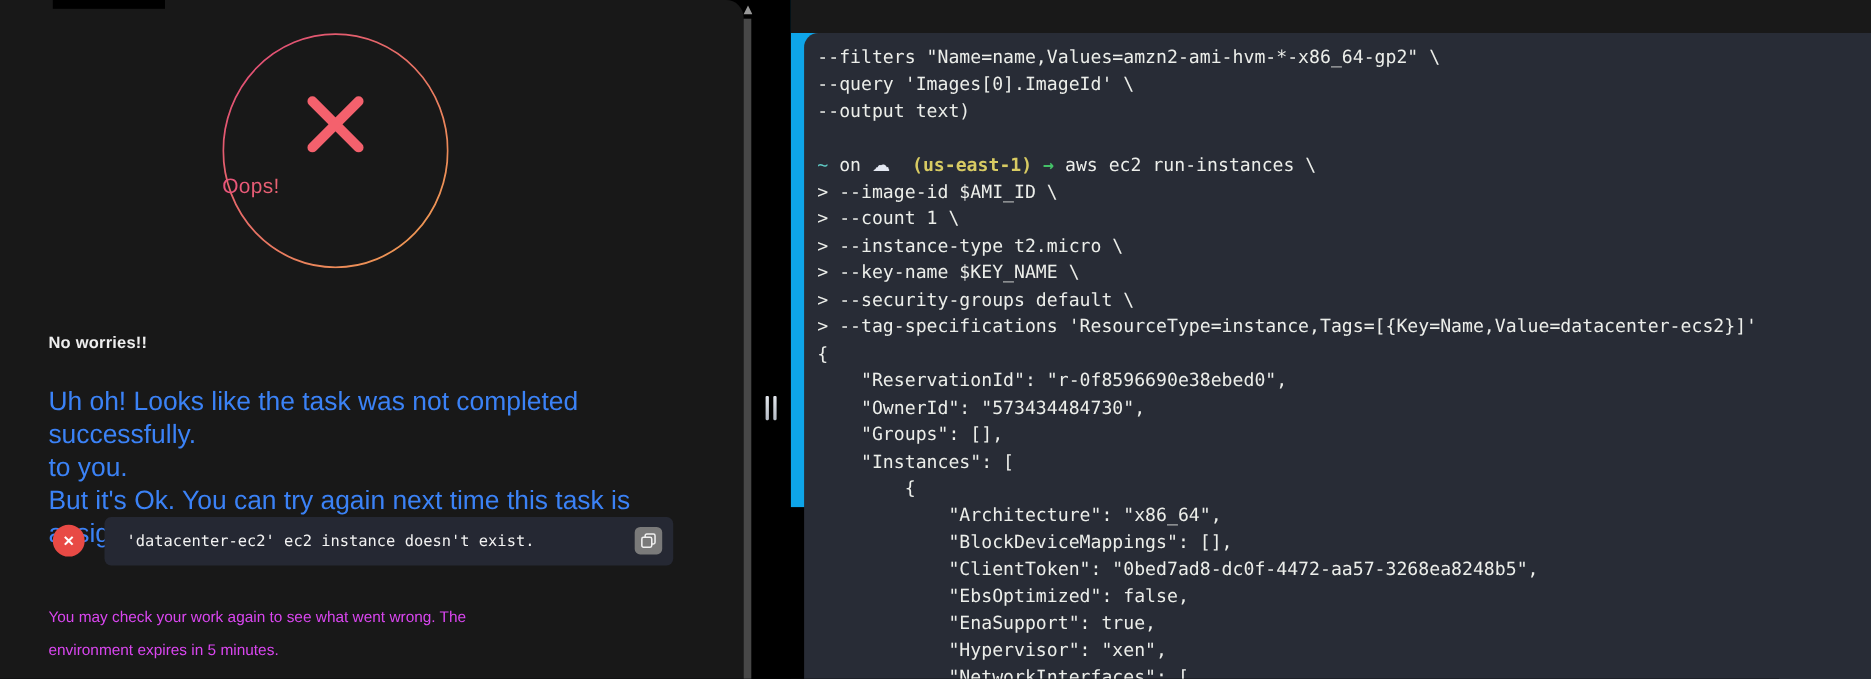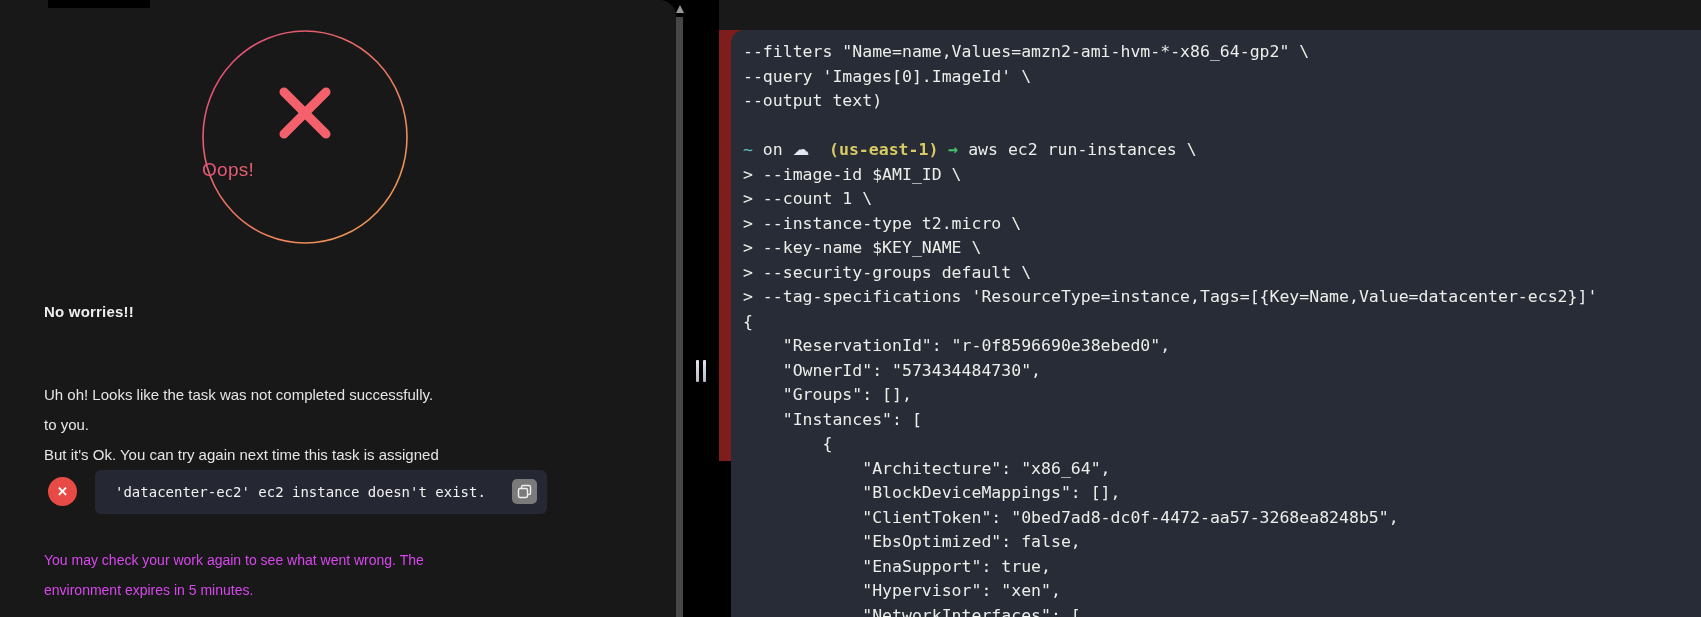--- a/index.html
+++ b/index.html
@@ -6,41 +6,41 @@
     font-family:"Liberation Sans",sans-serif;}
   .abs{position:absolute;}
   
   #left-panel{left:0;top:0;width:676px;height:617px;background:#181818;border-top-right-radius:16px;}
   #top-notch{left:48px;top:0;width:102px;height:8px;background:#000;}
   #status-circle-wrap{left:202px;top:30px;width:206px;height:214px;}
   #oops-label{left:202px;top:159px;width:206px;text-align:left;font-size:19px;letter-spacing:.3px;
     background:linear-gradient(90deg,#e8537b,#eb9355);-webkit-background-clip:text;background-clip:text;
     color:transparent;}
   #result-heading{left:44px;top:303px;font-size:15px;font-weight:600;color:#eeeeee;letter-spacing:.2px;}
-  #result-message{left:44px;top:351px;font-size:15px;line-height:30px;color:#e5e5e5;width:580px;margin-top:29px;}
+  #result-message{left:44px;top:351px;font-size:24px;line-height:30px;color:#3b82f6;width:580px;}
   #error-row{left:48px;top:469px;height:45px;display:flex;align-items:center;}
   #error-badge{width:29px;height:29px;border-radius:50%;background:#e84a45;display:flex;align-items:center;
     justify-content:center;color:#fff;font-size:13px;font-weight:bold;margin-right:18px;flex:0 0 auto;}
-  #error-box{width:452px;height:44px;background:#252833;border-radius:6px;display:flex;align-items:center;
+  #error-box{width:517px;height:44px;background:#252833;border-radius:6px;display:flex;align-items:center;
     justify-content:space-between;padding:0 10px 0 20px;box-sizing:border-box;}
   #error-text{font-family:"DejaVu Sans Mono",monospace;font-size:14px;color:#f2f2f2;white-space:pre;}
   #copy-button{width:25px;height:25px;background:#7a7a7a;border:none;border-radius:5px;display:flex;
     align-items:center;justify-content:center;cursor:pointer;padding:0;}
   #footer-note{left:44px;top:545px;font-size:14px;line-height:30px;color:#d946ef;width:580px;}
   
   #left-scrollbar{left:676px;top:0;width:8px;height:617px;}
   #scroll-up-arrow{left:0px;top:5px;width:0;height:0;border-left:4px solid transparent;
     border-right:4px solid transparent;border-bottom:8px solid #989898;}
   #scroll-thumb{left:0px;top:17px;width:7px;height:600px;background:#474747;}
   
   #panel-divider{left:684px;top:0;width:35px;height:617px;background:#000;}
   #resize-handle{left:12px;top:360px;width:10px;height:22px;display:flex;justify-content:space-between;cursor:col-resize;}
   .handle-bar{width:3px;height:22px;background:linear-gradient(180deg,#e3e7ed,#b6bcc6);border-radius:1px;}
   
-  #right-section{left:719px;top:0;width:982px;height:461px;background:#7f1d1d;}
+  #right-section{left:719px;top:0;width:982px;height:461px;background:#0ea5e9;}
   #right-top-strip{left:0;top:0;width:982px;height:30px;background:#191919;}
   #terminal-panel{left:12px;top:30px;width:970px;height:587px;background:#282c36;
     border-top-left-radius:13px;overflow:hidden;box-sizing:border-box;padding:10px 0 0 12px;}
   #terminal-output{font-family:"DejaVu Sans Mono",monospace;font-size:16.5px;line-height:24.5px;
     color:#eceeea;white-space:pre;}
   .t-line{height:24.5px;}
   .c-cyan{color:#5fc9c4;}
   .c-yellow{color:#d8cb63;font-weight:bold;}
   .c-green{color:#44c168;font-weight:bold;}
   .c-cloud{color:#e4e8f2;font-family:"DejaVu Sans",sans-serif;}

